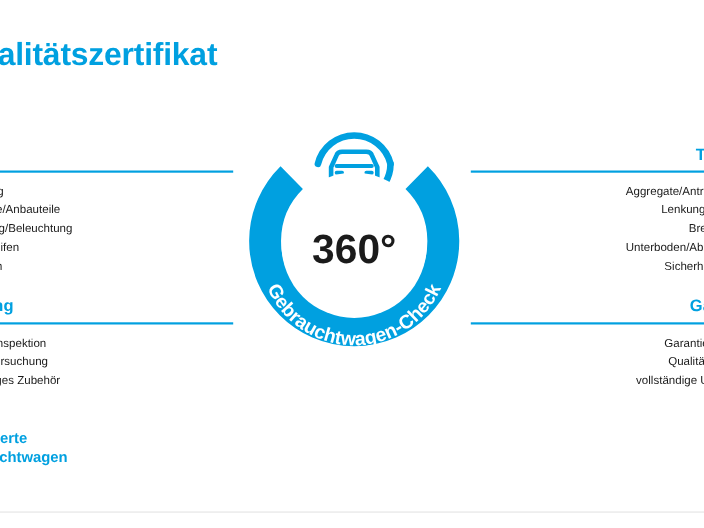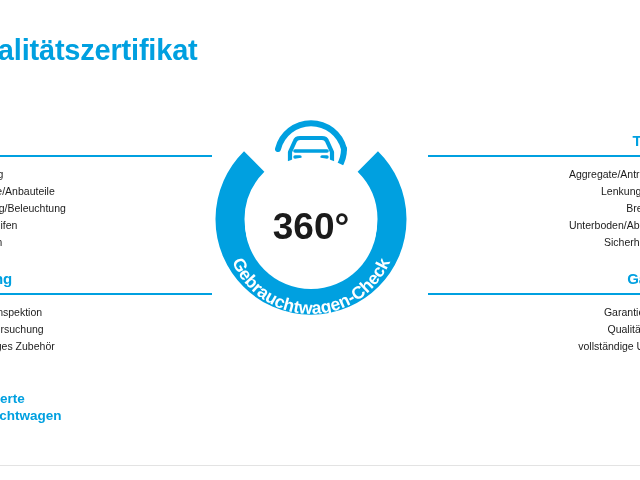--- a/index.html
+++ b/index.html
@@ -73,21 +73,21 @@
     width: 300px;
     font-size: 13.5px;
     font-weight: 700;
     color: #00a0e0;
     line-height: 17px;
   }
 
   
   .badge {
     position: absolute;
-    left: 196px;
+    left: 207px;
     top: 108px;
     width: 230px;
     height: 230px;
   }
   .badge svg { display: block; }
 
   
   .bottom-rule {
     position: absolute;
     left: 0; right: 0;

